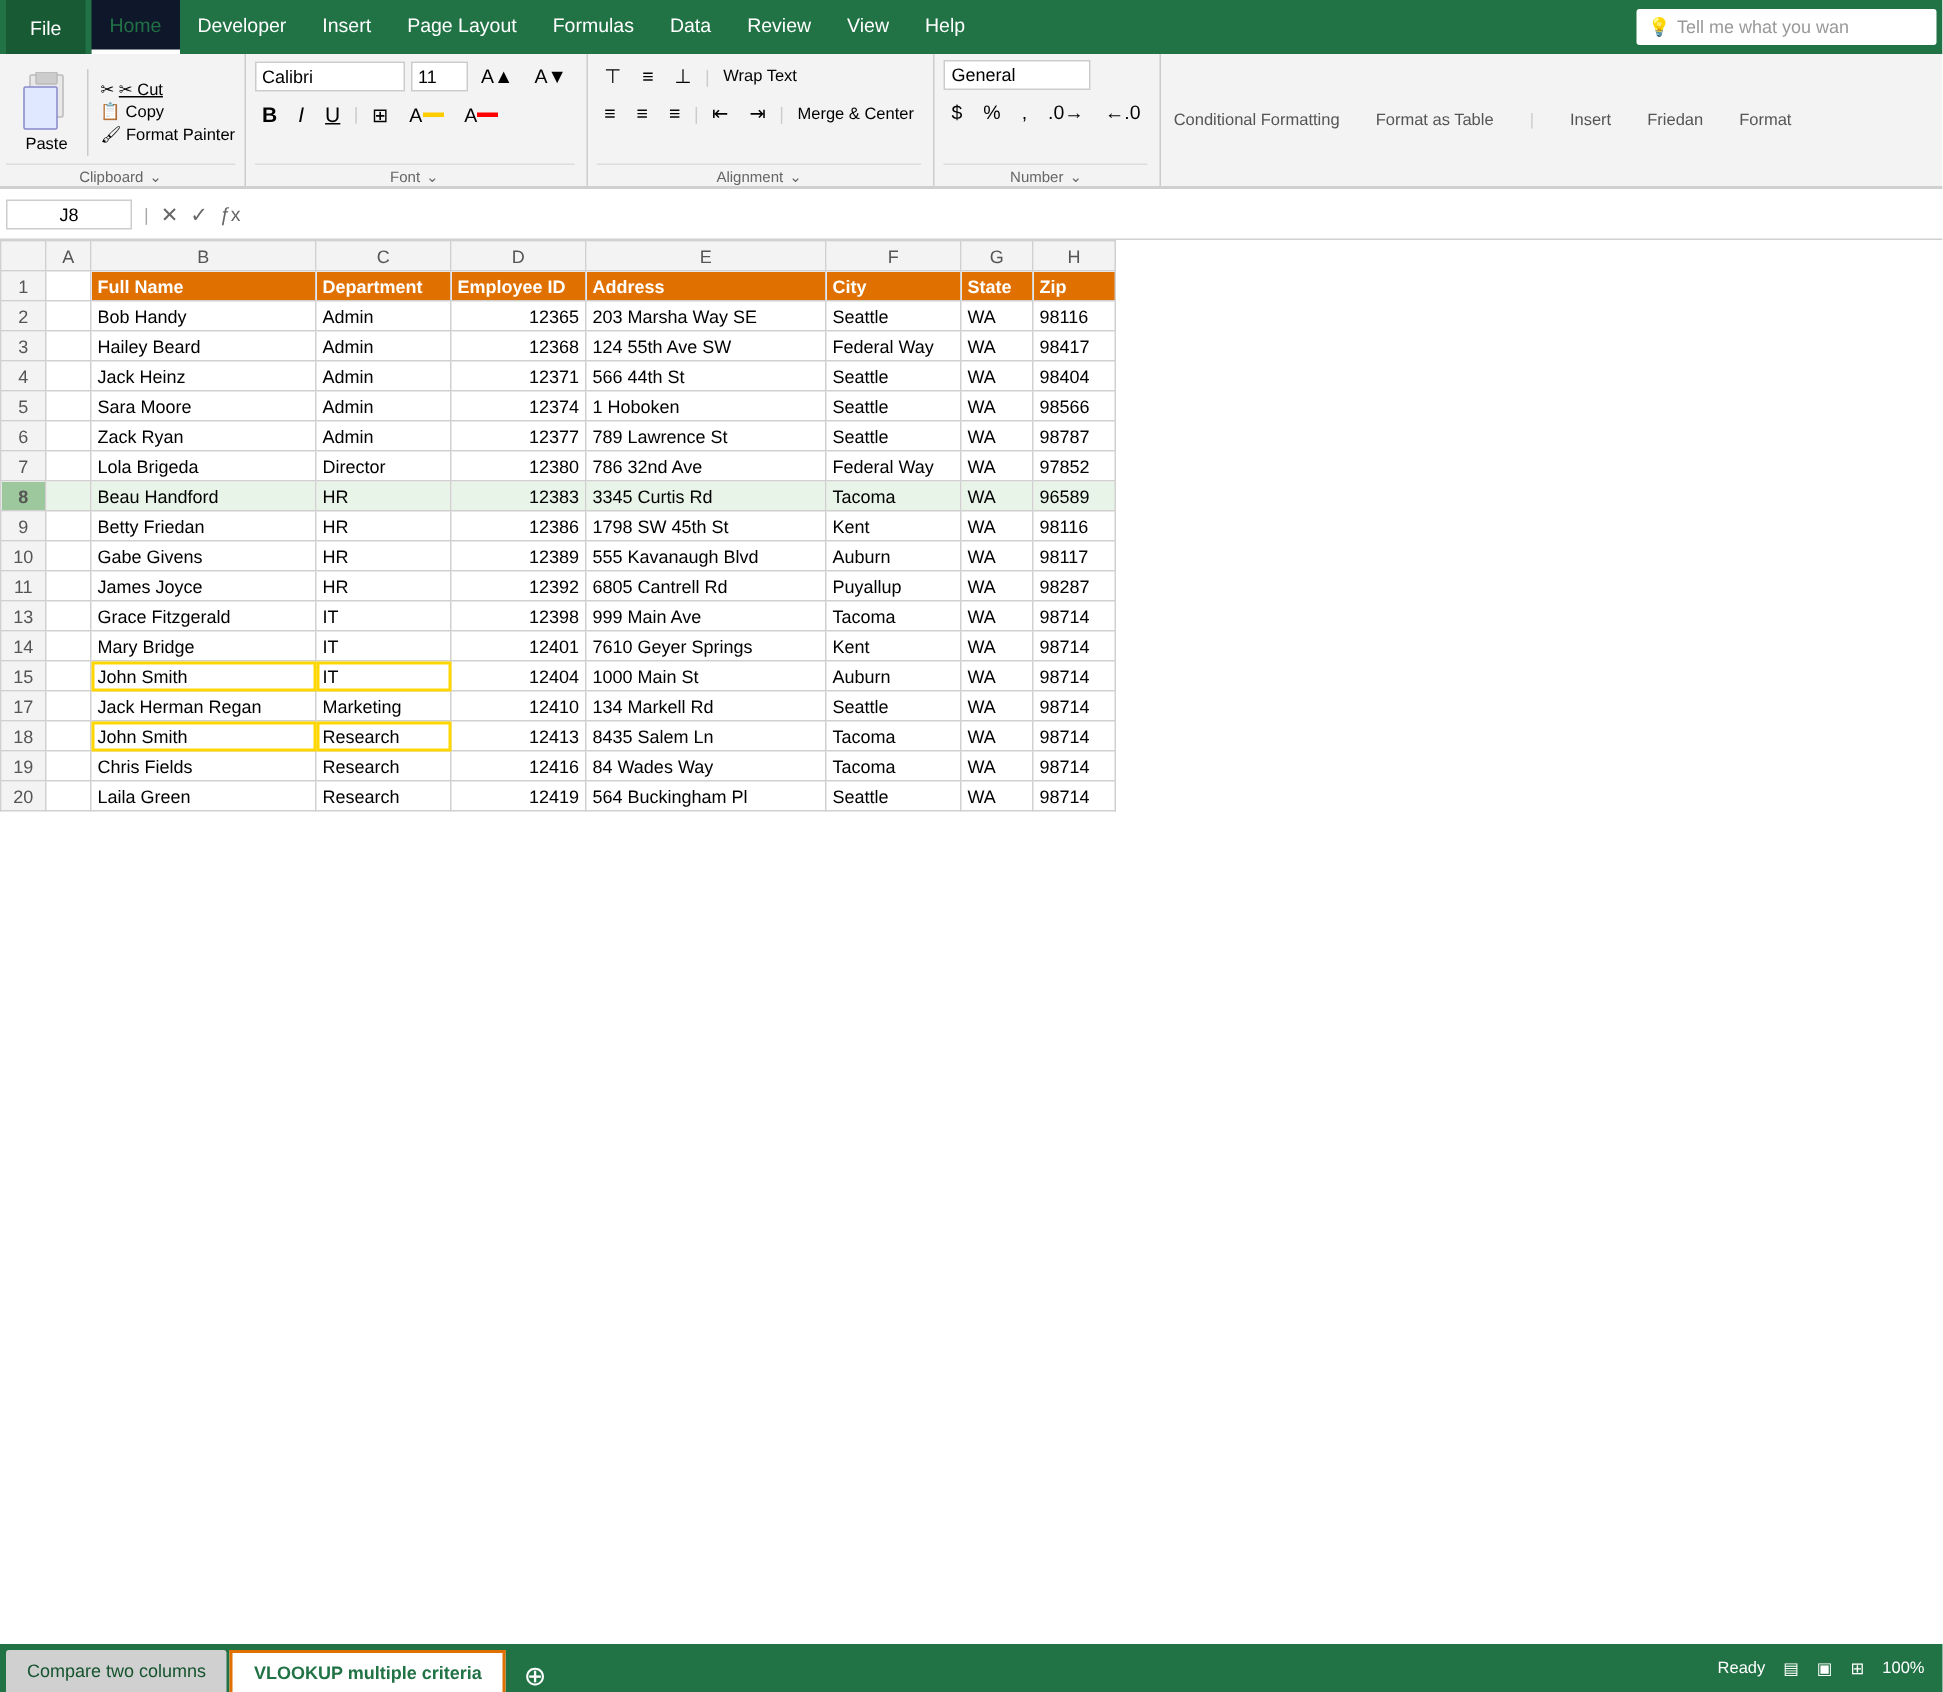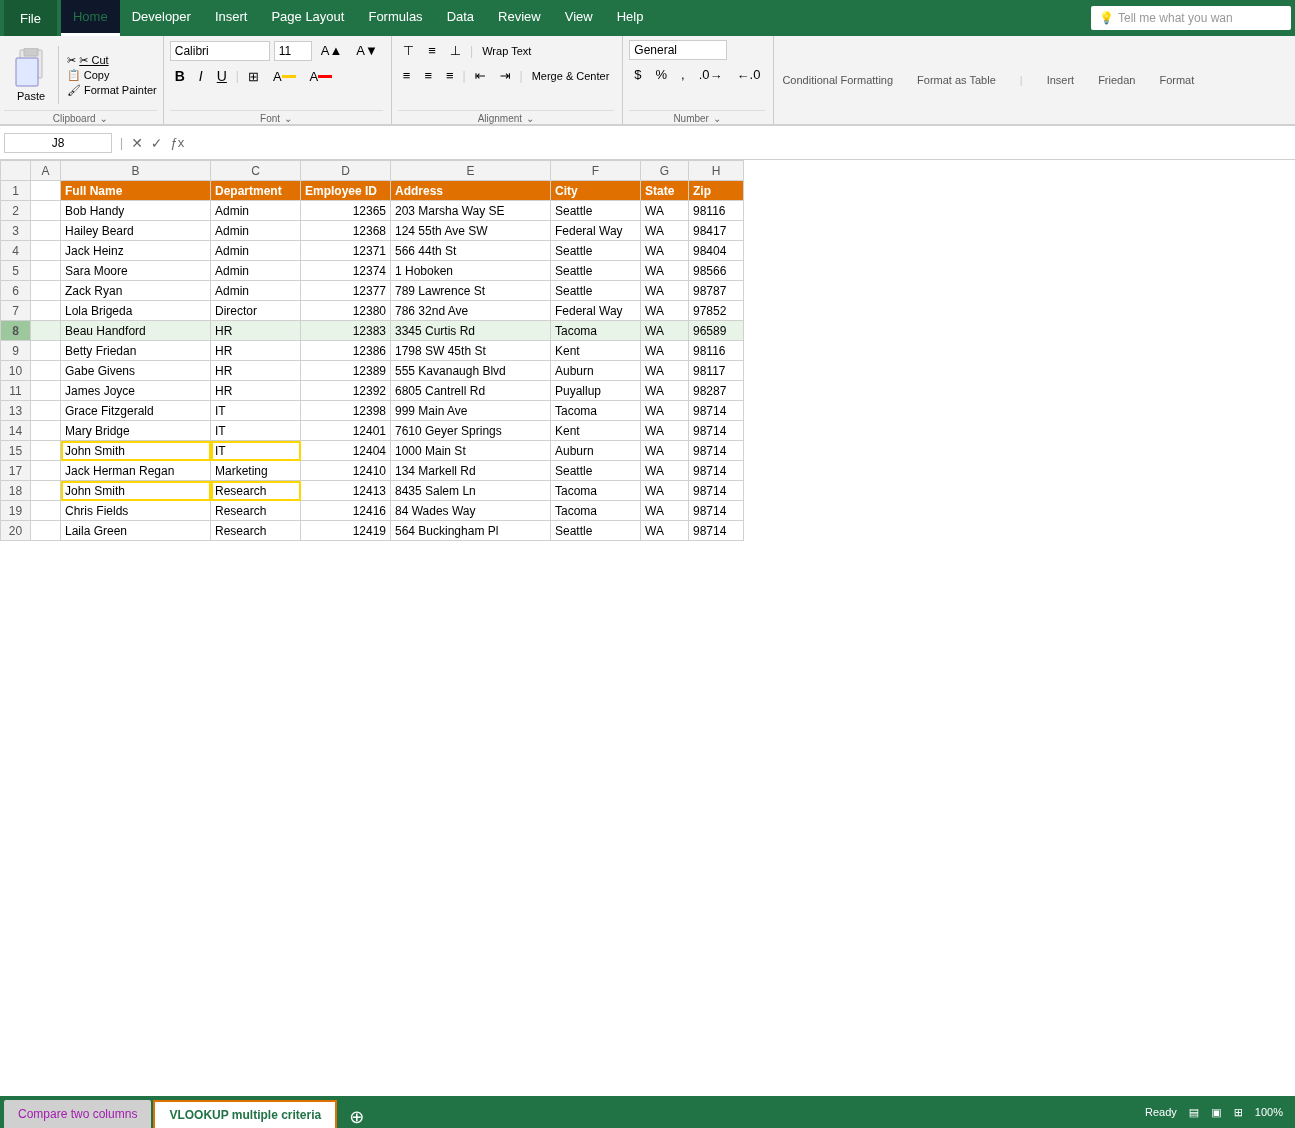--- a/index.html
+++ b/index.html
@@ -70,21 +70,21 @@
     
     .formula-bar {
       display: flex;
       align-items: center;
       height: 34px;
       border-bottom: 1px solid #d0d0d0;
       background: #fff;
       padding: 0 4px;
     }
     .name-box {
-      width: 108px;
+      width: 84px;
       border: 1px solid #ccc;
       padding: 2px 6px;
       font-size: 12px;
       margin-right: 4px;
       text-align: center;
     }
     .formula-input {
       flex: 1;
       border: none;
       outline: none;
@@ -515,21 +515,21 @@
           <td class="data-cell">Seattle</td>
           <td class="data-cell">WA</td>
           <td class="data-cell">98714</td>
         </tr>
       </tbody>
   </table>
 </div>
 
 <div style="position:fixed;bottom:0;left:0;right:0;background:#217346;height:32px;display:flex;align-items:center;">
   <div style="display:flex;align-items:flex-end;height:100%;padding:0 4px;gap:2px;">
-    <div style="padding:4px 14px;background:#d0d0d0;color:#a21caf;cursor:pointer;font-size:12px;border-radius:2px 2px 0 0;height:28px;display:flex;align-items:center;">Compare two columns</div>
+    <div style="padding:4px 14px;background:#d0d0d0;color:#14532d;cursor:pointer;font-size:12px;border-radius:2px 2px 0 0;height:28px;display:flex;align-items:center;">Compare two columns</div>
     <div style="padding:4px 14px;background:#fff;color:#217346;cursor:pointer;font-size:12px;font-weight:bold;border:2px solid #e07000;border-bottom:2px solid #fff;height:30px;display:flex;align-items:center;margin-bottom:-2px;">VLOOKUP multiple criteria</div>
     <div style="color:#fff;padding:0 10px;font-size:18px;cursor:pointer;display:flex;align-items:center;">⊕</div>
   </div>
   <div style="margin-left:auto;display:flex;gap:12px;padding:0 12px;color:#fff;font-size:11px;align-items:center;">
     <span>Ready</span>
     <span style="cursor:pointer;">▤</span>
     <span style="cursor:pointer;">▣</span>
     <span style="cursor:pointer;">⊞</span>
     <span>100%</span>
   </div>

